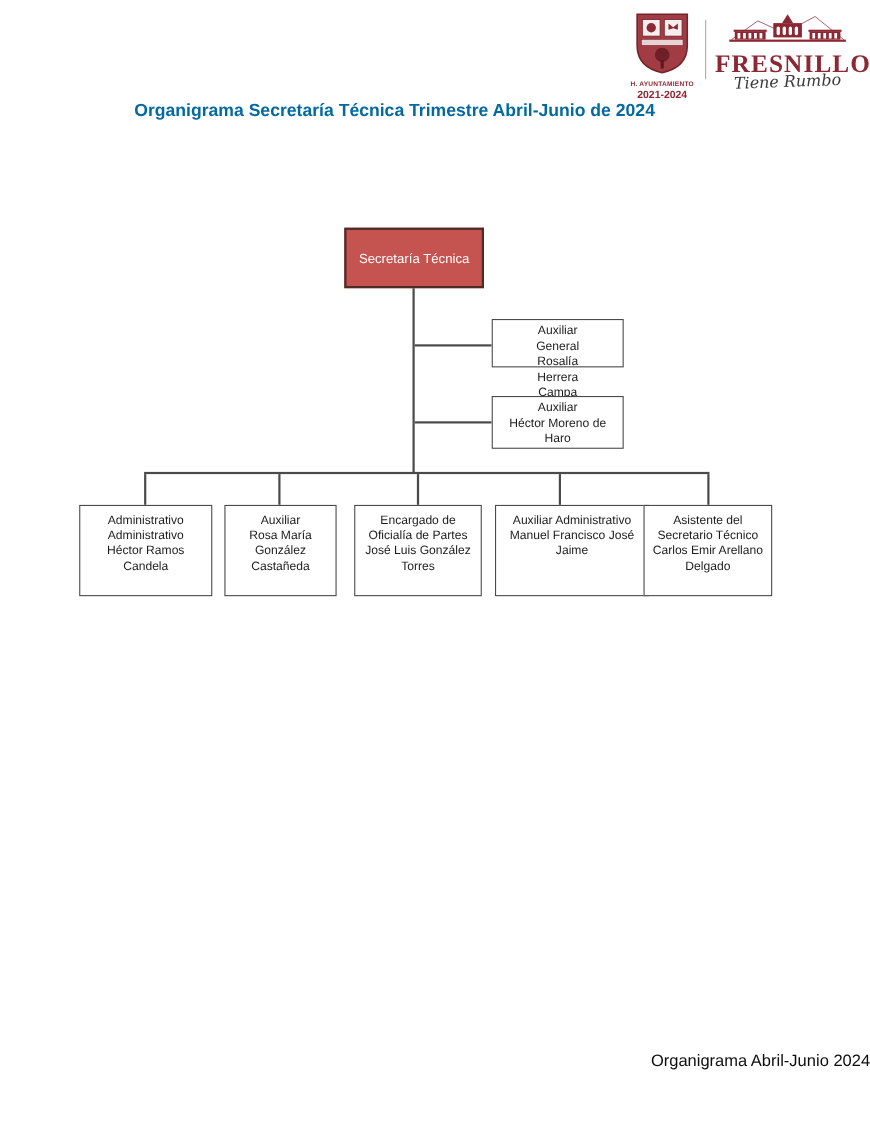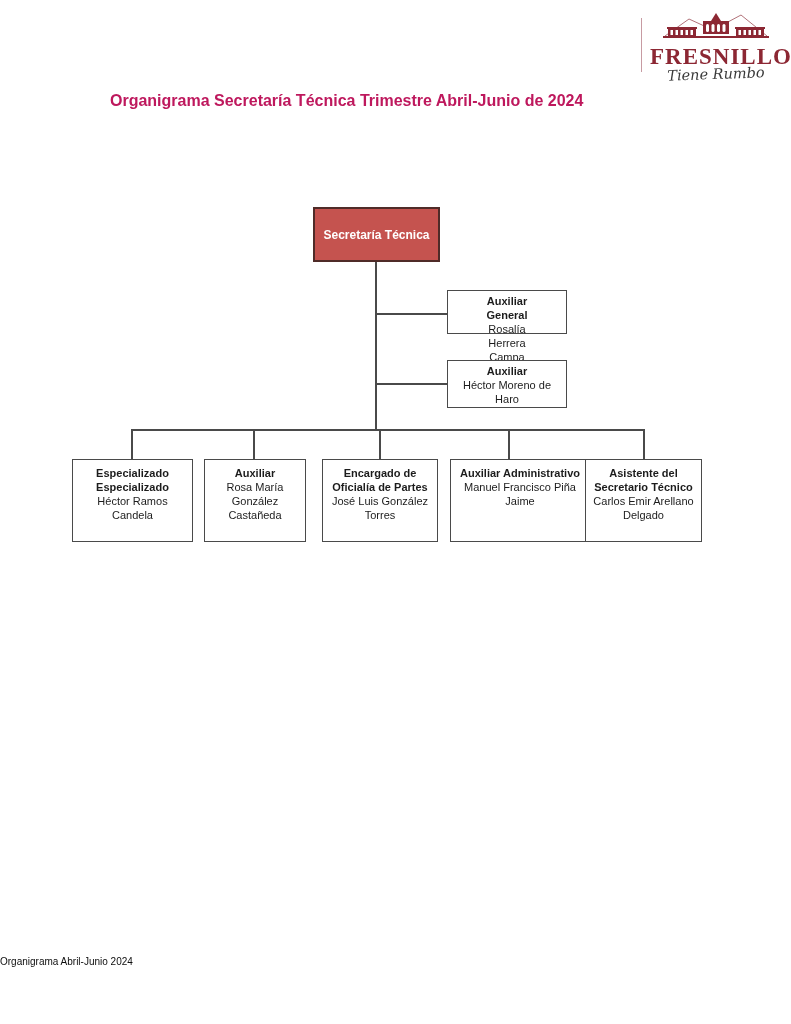--- a/index.html
+++ b/index.html
@@ -10,28 +10,28 @@
   .crest{position:absolute;left:570px;top:11px;width:64px;text-align:center;}
   .crest-org{font-size:6px;font-weight:bold;color:var(--maroon);letter-spacing:.2px;line-height:7px;margin-top:1px;}
   .crest-years{font-size:9.5px;font-weight:bold;color:var(--maroon);line-height:11px;}
   .header-divider{position:absolute;left:641px;top:18px;width:1px;height:54px;background:#c membrane;background:#c79ba2;}
   .brand{position:absolute;left:650px;top:12px;width:132px;text-align:center;}
   .brand-name{font-family:"Liberation Serif",serif;font-size:23px;color:var(--maroon);
               letter-spacing:1px;line-height:21px;font-weight:bold;}
   .brand-tagline{font-family:"DejaVu Serif",serif;font-style:italic;font-size:14.5px;color:#3a3a3a;
                  line-height:15px;transform:rotate(-2deg);}
 
-  .doc-title{position:absolute;left:110px;top:92px;font-size:16px;font-weight:bold;color:#be185d;}
-  .doc-footer{position:absolute;left:0;top:956px;width:100%;text-align:left;font-size:10px;color:#0d0d0d;}
+  .doc-title{position:absolute;left:122px;top:92px;font-size:16px;font-weight:bold;color:#0369a1;}
+  .doc-footer{position:absolute;left:0;top:956px;width:100%;text-align:right;font-size:15px;color:#0d0d0d;}
 
   
   .line{position:absolute;background:var(--line);}
   .node{position:absolute;box-sizing:border-box;background:#fff;border:1.5px solid var(--line);
         text-align:center;font-size:11px;line-height:14px;color:#1c1c1c;}
-  .node .t{font-weight:bold;}
+  .node .t{font-weight:normal;}
   .node-root{left:313px;top:207px;width:127px;height:55px;background:var(--node-red);
              border:2px solid var(--node-red-border);display:flex;align-items:center;justify-content:center;}
   .node-root .t{color:#ffffff;font-size:12px;}
   .n-side1{left:447px;top:290px;width:120px;height:44px;padding:3px 24px 0;}
   .n-side2{left:447px;top:360px;width:120px;height:48px;padding:3px 6px 0;}
   .n-b1{left:72px; top:459px;width:121px;height:83px;padding:6px 6px 0;}
   .n-b2{left:204px;top:459px;width:102px;height:83px;padding:6px 6px 0;}
   .n-b3{left:322px;top:459px;width:116px;height:83px;padding:6px 8px 10px;}
   .n-b4{left:450px;top:459px;width:140px;height:83px;padding:6px 6px 0;}
   .n-b5{left:585px;top:459px;width:117px;height:83px;padding:6px 6px 0;}
@@ -44,20 +44,34 @@
   .l-d2{left:253px;top:431px;width:2px;height:28px;}
   .l-d3{left:379px;top:431px;width:2px;height:28px;}
   .l-d4{left:508px;top:431px;width:2px;height:28px;}
   .l-d5{left:643px;top:431px;width:2px;height:28px;}
 </style>
 </head>
 <body>
 
 <div class="page">
 
+  <div class="crest">
+    <svg width="52" height="57" viewBox="0 0 52 60">
+      <path d="M2,2 H50 V32 C50,48 40,55 26,58 C12,55 2,48 2,32 Z" style="fill:#a23c44;stroke:#76222b;stroke-width:1.5"></path>
+      <rect x="7" y="7" width="17" height="16" style="fill:#f6eeee;stroke:#76222b;stroke-width:0.8"></rect>
+      <circle cx="15.5" cy="15" r="4.5" style="fill:#8c2a33"></circle>
+      <rect x="28" y="7" width="17" height="16" style="fill:#f6eeee;stroke:#76222b;stroke-width:0.8"></rect>
+      <path d="M32,11 l4.5,3.5 l4.5,-3.5 v6 l-4.5,-1.5 l-4.5,1.5 z" style="fill:#8c2a33"></path>
+      <rect x="6" y="26" width="40" height="6" style="fill:#e9d2d4;stroke:#76222b;stroke-width:0.6"></rect>
+      <circle cx="26" cy="41" r="7" style="fill:#6f1f28"></circle>
+      <rect x="24.5" y="46" width="3" height="8" style="fill:#5c181f"></rect>
+    </svg>
+    <div class="crest-org">H. AYUNTAMIENTO</div>
+    <div class="crest-years">2021-2024</div>
+  </div>
 
   <div class="header-divider"></div>
 
   <div class="brand">
     <svg width="116" height="30" viewBox="0 0 110 30">
       <path d="M4,24 L28,7 L52,18 L80,3 L106,24" style="fill:none;stroke:#a8626a;stroke-width:0.9"></path>
       <rect x="6" y="15" width="30" height="2" style="fill:var(--maroon)"></rect>
       <rect x="7" y="17" width="28" height="7" style="fill:var(--maroon)"></rect>
       <rect x="9.5" y="18" width="2.5" height="5" style="fill:#fff"></rect>
       <rect x="14.5" y="18" width="2.5" height="5" style="fill:#fff"></rect>
@@ -103,37 +117,37 @@
     <div class="t">Auxiliar General</div>
     <div>Rosalía Herrera Campa</div>
   </div>
 
   <div class="node n-side2">
     <div class="t">Auxiliar</div>
     <div>Héctor Moreno de Haro</div>
   </div>
 
   <div class="node n-b1">
-    <div class="t">Especializado Especializado</div>
+    <div class="t">Administrativo Administrativo</div>
     <div>Héctor Ramos Candela</div>
   </div>
 
   <div class="node n-b2">
     <div class="t">Auxiliar</div>
     <div>Rosa María González Castañeda</div>
   </div>
 
   <div class="node n-b3">
     <div class="t">Encargado de Oficialía de Partes</div>
     <div>José Luis González Torres</div>
   </div>
 
   <div class="node n-b4">
     <div class="t">Auxiliar Administrativo</div>
-    <div>Manuel Francisco Piña Jaime</div>
+    <div>Manuel Francisco José Jaime</div>
   </div>
 
   <div class="node n-b5">
     <div class="t">Asistente del Secretario Técnico</div>
     <div>Carlos Emir Arellano Delgado</div>
   </div>
 
   <div class="doc-footer">Organigrama Abril-Junio 2024</div>
 
 </div>

